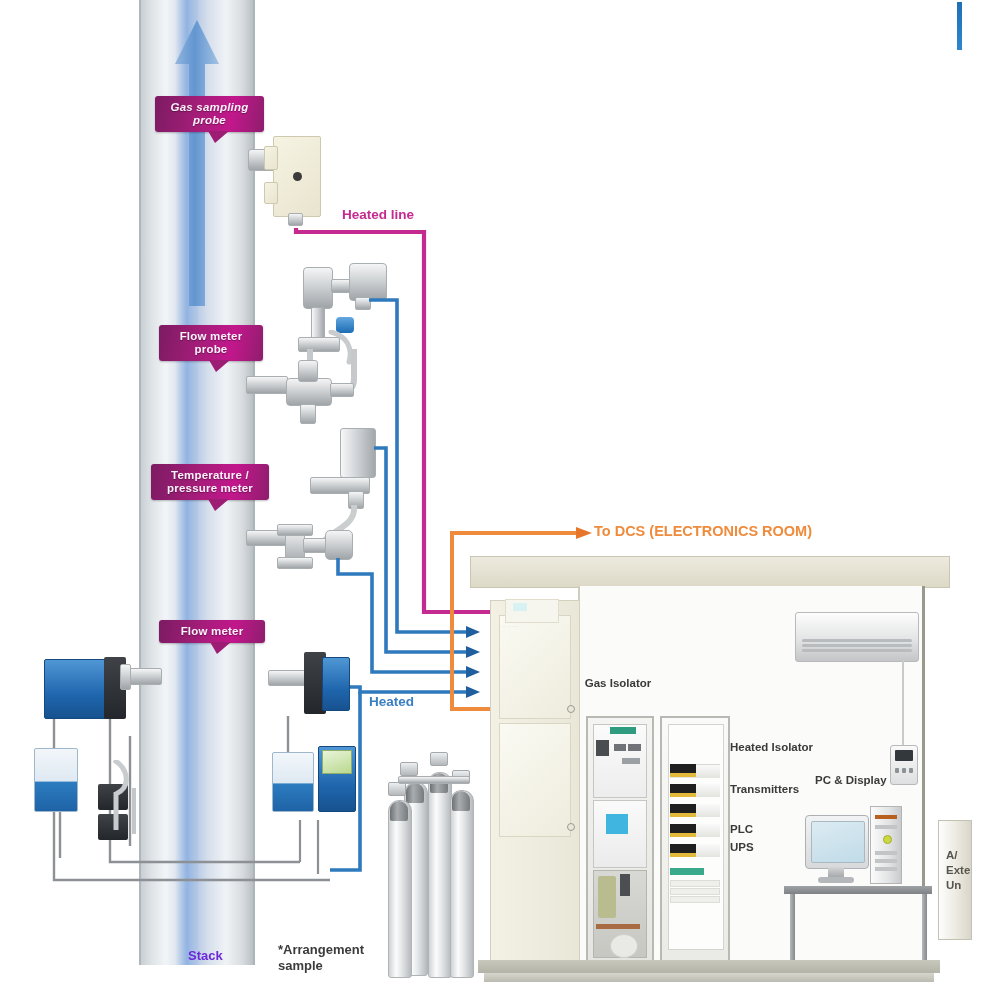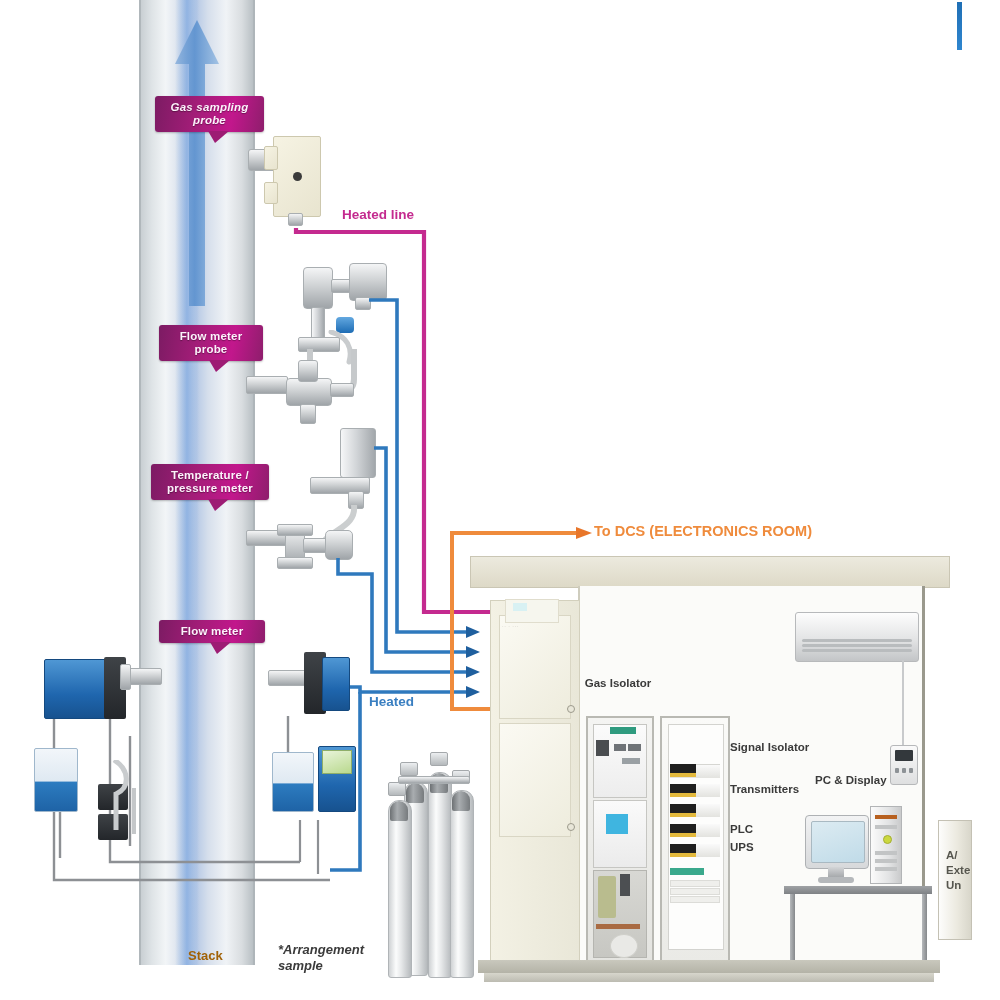--- a/index.html
+++ b/index.html
@@ -29,22 +29,22 @@
     content:"";position:absolute;left:50%;bottom:-11px;margin-left:-2px;
     border-left:7px solid transparent;border-right:14px solid transparent;
     border-top:12px solid #9d1c74;
   }
   .lbl-gas{left:155px;top:96px;width:95px;font-style:italic;}
   .lbl-flow{left:159px;top:325px;width:90px;}
   .lbl-temp{left:151px;top:464px;width:104px;text-align:center;}
   .lbl-dust{left:159px;top:620px;width:92px;}
 
   .plain-label{position:absolute;font-size:13px;color:#3b3b3b;line-height:1.25;}
-  .stack-name{left:188px;top:948px;font-weight:bold;color:#a16207;}
-  .arr-sample{left:278px;top:942px;font-weight:bold;color:#3b3b3b;font-style:italic;}
+  .stack-name{left:188px;top:948px;font-weight:bold;color:#6d28d9;}
+  .arr-sample{left:278px;top:942px;font-weight:bold;color:#3b3b3b;}
 
   
   .metal{position:absolute;background:linear-gradient(180deg,#f4f5f6,#cfd2d4 45%,#9fa4a8 100%);
          border:1px solid #a9aeb1;border-radius:2px;}
   .metal-v{position:absolute;background:linear-gradient(90deg,#f6f7f8,#d2d5d8 45%,#a2a7ab 100%);
          border:1px solid #a9aeb1;border-radius:2px;}
   .pale-box{position:absolute;background:linear-gradient(135deg,#f6f3e3,#e8e4cf);
          border:1px solid #cdc8ae;border-radius:2px;}
 
   
@@ -299,21 +299,21 @@
     <div style="position:absolute;left:8px;top:115px;width:26px;height:4px;background:#e3b93c;"></div>
     <div style="position:absolute;left:8px;top:126px;width:50px;height:13px;background:linear-gradient(180deg,#fafafa,#e3e3df);"></div>
     <div style="position:absolute;left:8px;top:126px;width:26px;height:9px;background:#1f1f1f;"></div>
     <div style="position:absolute;left:8px;top:135px;width:26px;height:4px;background:#e3b93c;"></div>
     <div style="position:absolute;left:8px;top:150px;width:34px;height:7px;background:#3aa98c;"></div>
     <div style="position:absolute;left:8px;top:162px;width:48px;height:5px;background:#efefec;border:1px solid #dcdcd8;"></div>
     <div style="position:absolute;left:8px;top:170px;width:48px;height:5px;background:#efefec;border:1px solid #dcdcd8;"></div>
     <div style="position:absolute;left:8px;top:178px;width:48px;height:5px;background:#efefec;border:1px solid #dcdcd8;"></div>
   </div>
 
-  <div class="side-label" style="left:730px;top:740px;">Signal Isolator</div>
+  <div class="side-label" style="left:730px;top:740px;">Heated Isolator</div>
   <div class="side-label" style="left:730px;top:782px;">Transmitters</div>
   <div class="side-label" style="left:730px;top:822px;">PLC</div>
   <div class="side-label" style="left:730px;top:840px;">UPS</div>
   <div class="side-label" style="left:815px;top:773px;">PC &amp; Display</div>
 
   <div class="ac">
     <div class="ac-vent" style="top:26px;"></div>
     <div class="ac-vent" style="top:31px;"></div>
     <div class="ac-vent" style="top:36px;"></div>
   </div>

